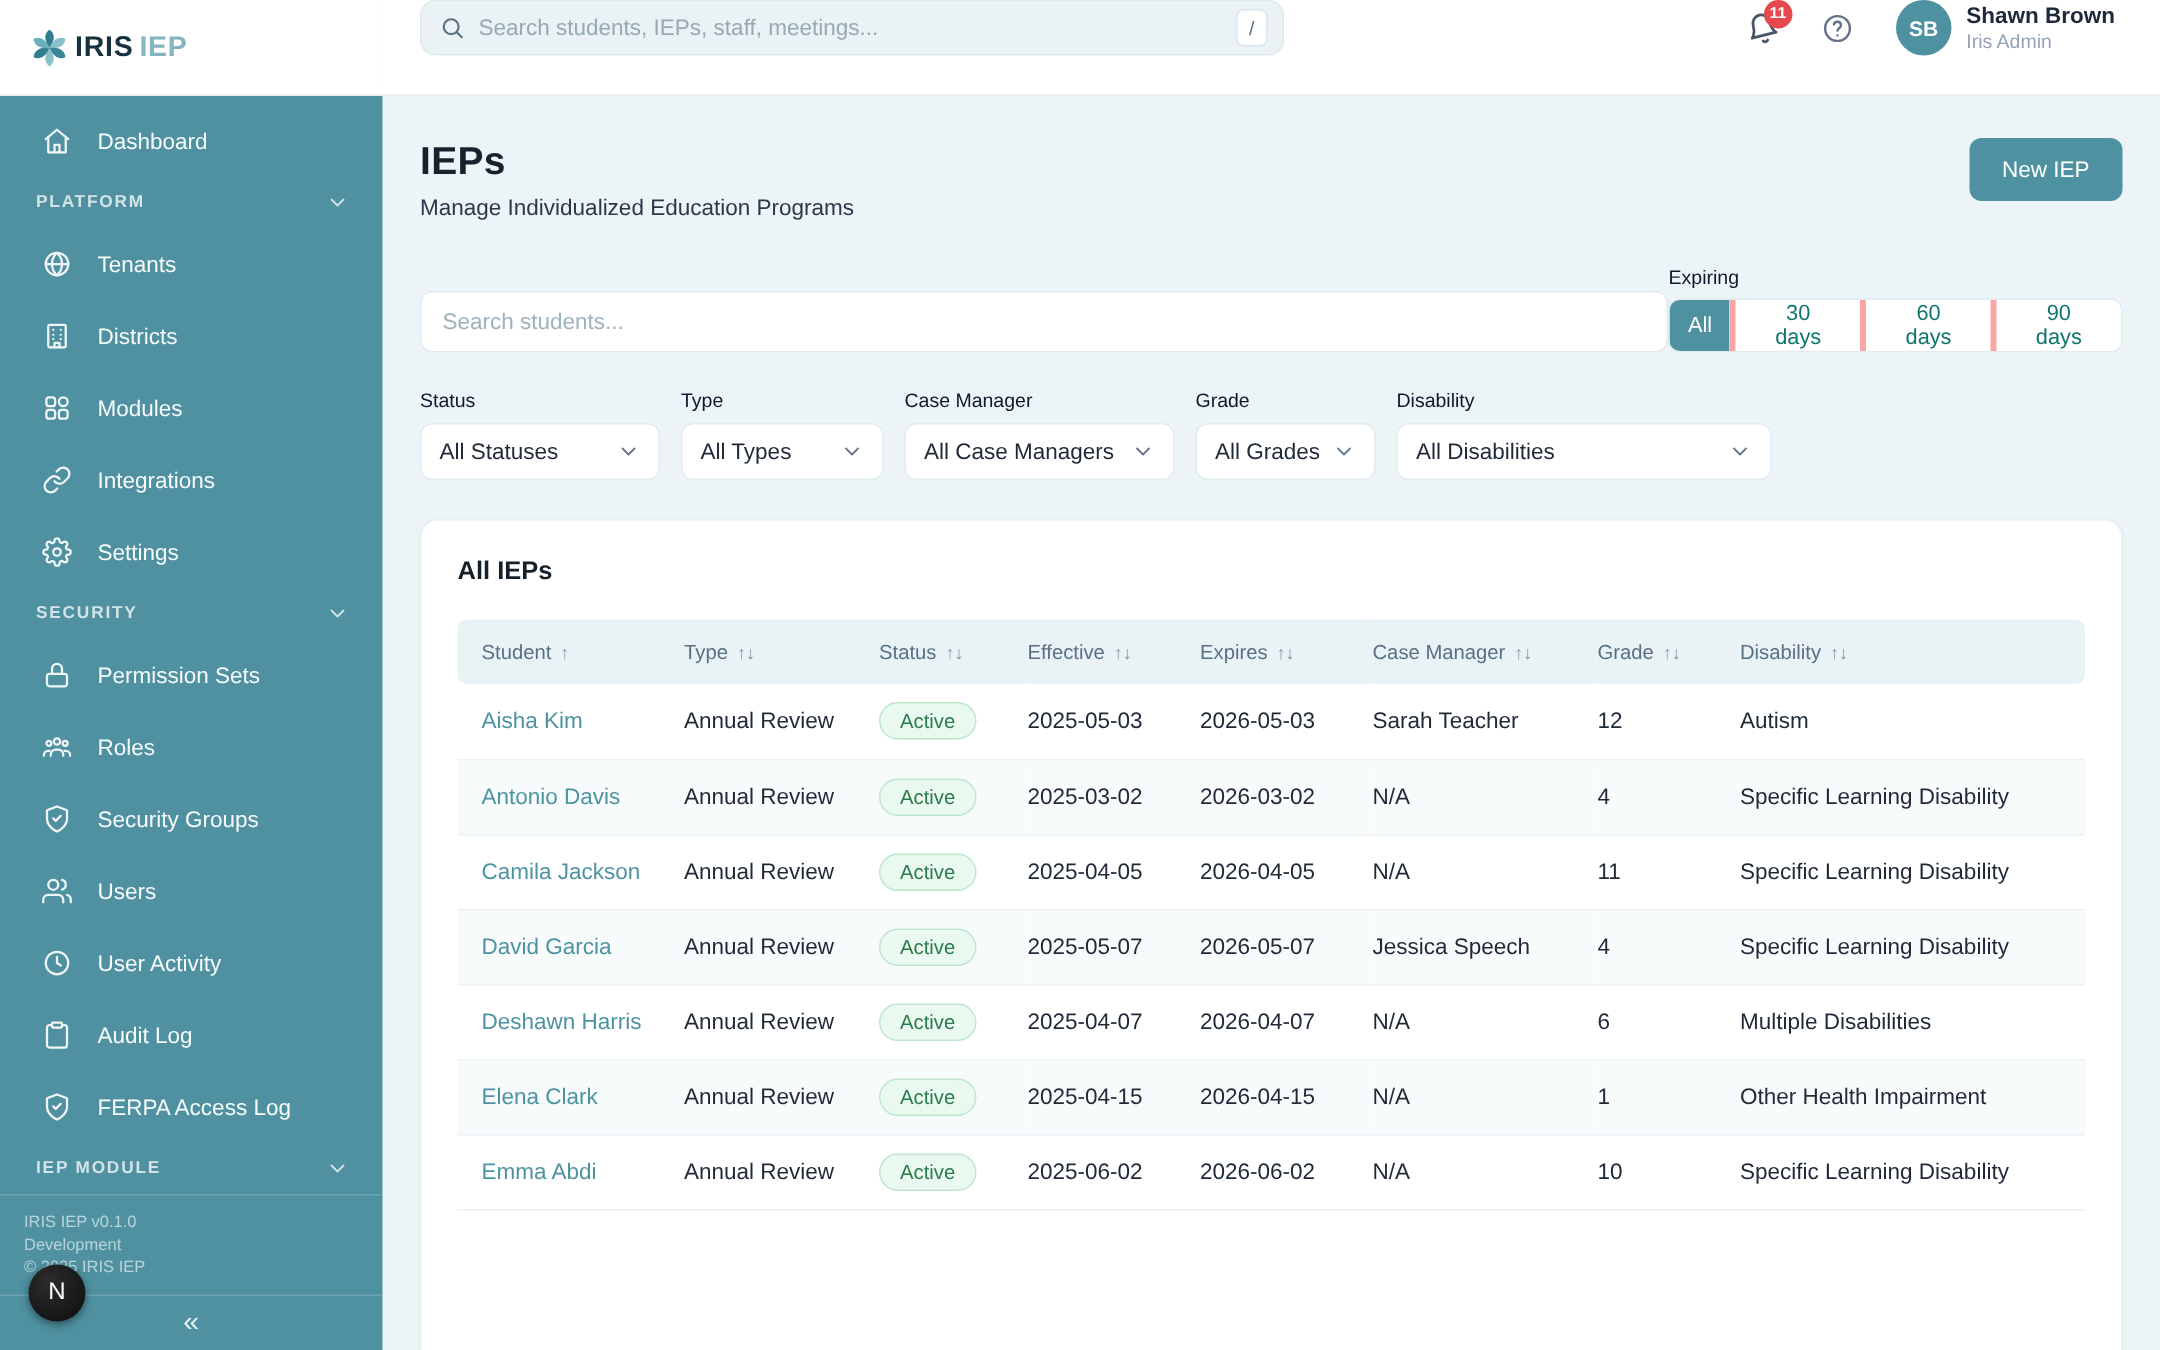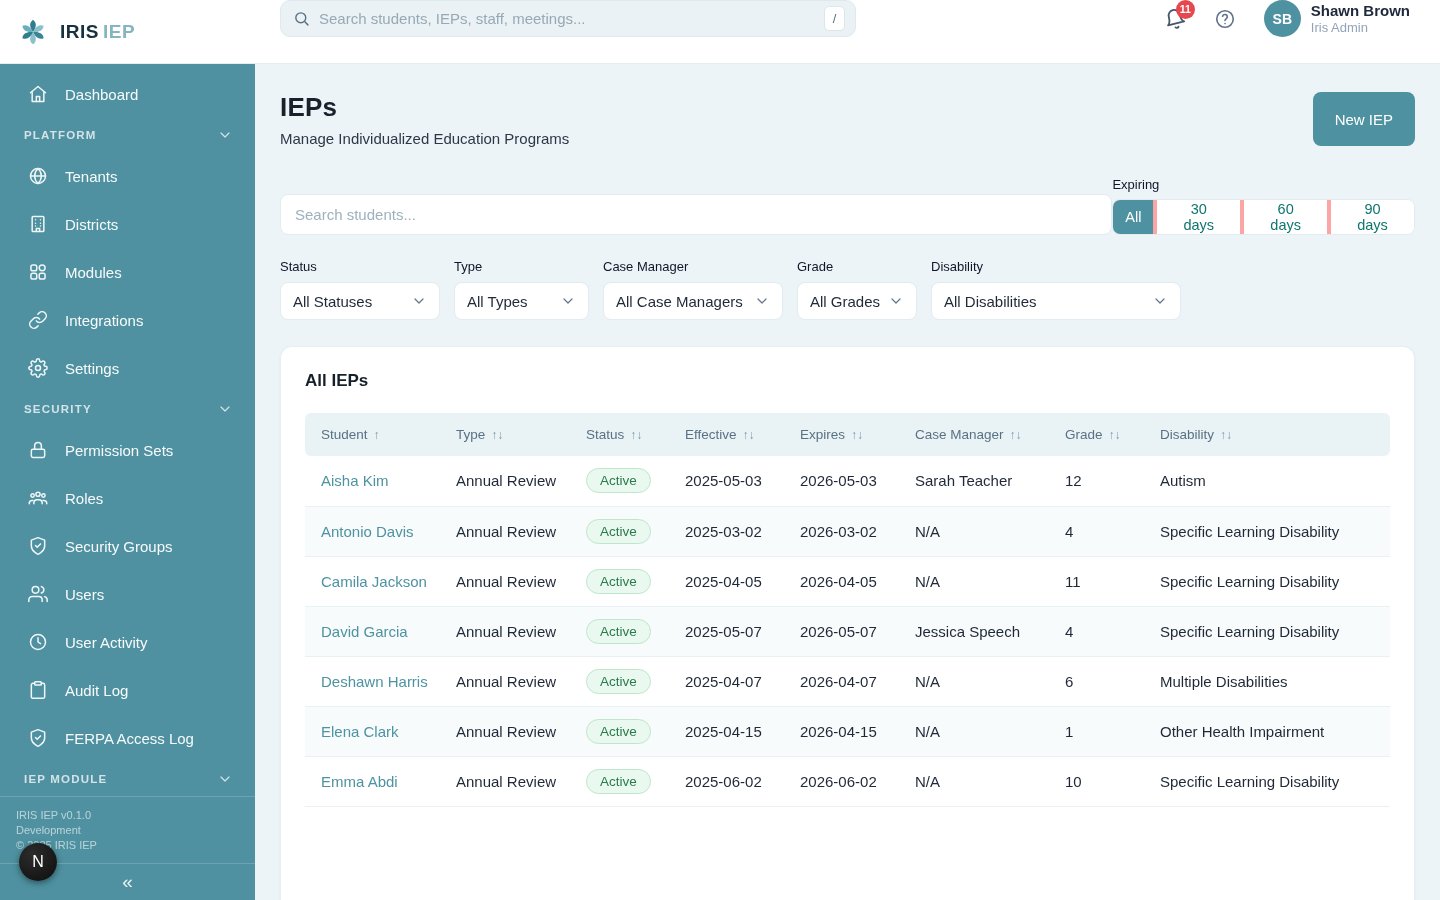--- a/index.html
+++ b/index.html
@@ -4,21 +4,21 @@
 <style>
   * { margin:0; padding:0; box-sizing:border-box; }
   html,body { width:1440px; height:900px; }
   body { font-family:"Liberation Sans","DejaVu Sans",sans-serif; background:#EDF4F7; }
 
   .app { width:1440px; height:900px; display:grid; grid-template-columns:255px 1185px;
          grid-template-rows:64px 836px; position:relative; overflow:hidden; background:#EDF4F7; }
 
   
   .logo-cell { background:#fff; border-bottom:1px solid #E6EDF0; display:flex; align-items:center;
-               padding-left:16px; gap:10px; }
+               padding-left:16px; }
   .brand-name { font-size:19px; font-weight:700; color:#16323F; letter-spacing:.5px; }
   .brand-product { font-size:19px; font-weight:600; color:#84B5C1; letter-spacing:.5px; margin-left:4px; }
 
   
   .topbar { background:#fff; border-bottom:1px solid #E6EDF0; display:flex; align-items:flex-start;
             padding:0 30px 0 25px; }
   .search-wrap { width:576px; height:37px; background:#EAF2F5; border:1px solid #DFE9ED; border-radius:10px;
                  display:flex; align-items:center; padding:0 10px 0 12px; gap:9px; }
   .search-wrap svg { width:17px; height:17px; color:#5A7184; flex:none; }
   .search-wrap input { flex:1; border:none; outline:none; background:transparent; font-size:15px;
@@ -57,21 +57,21 @@
   .dev-badge { position:absolute; left:19px; top:843px; width:38px; height:38px; border-radius:50%;
                background:radial-gradient(circle at 35% 30%, #2c2c2c, #0d0d0d); color:#fff; font-size:16px;
                display:flex; align-items:center; justify-content:center; box-shadow:0 2px 6px rgba(0,0,0,.45);
                z-index:6; cursor:pointer; }
 
   
   .content { padding:28px 25px 16px 25px; overflow:hidden; }
   .page-head { display:flex; align-items:flex-start; justify-content:space-between; }
   .page-title { font-size:26px; font-weight:700; color:#1A202C; letter-spacing:.2px; }
   .page-sub { font-size:15px; color:#2D3748; margin-top:7px; }
-  .btn-primary { height:54px; padding:0 22px; background:#4E92A1; color:#fff; border:none; border-radius:8px;
+  .btn-primary { height:42px; padding:0 22px; background:#4E92A1; color:#fff; border:none; border-radius:8px;
                  font-size:15px; font-weight:500; font-family:inherit; cursor:pointer; }
 
   .filter-row1 { margin-top:30px; display:flex; align-items:flex-end; }
   .student-search { width:848px; height:41px; background:#fff; border:1px solid #E2EBEF; border-radius:8px;
                     padding:0 14px; font-size:15px; color:#1F2937; font-family:inherit; outline:none; }
   .student-search::placeholder { color:#9DB2BD; }
   .expiring-block { margin-left:auto; }
   .expiring-label { font-size:13px; color:#0F172A; margin-bottom:7px; }
   .seg-control { display:flex; height:36px; background:#fff; border:1px solid #E2EBEF; border-radius:8px;
                  overflow:hidden; }

